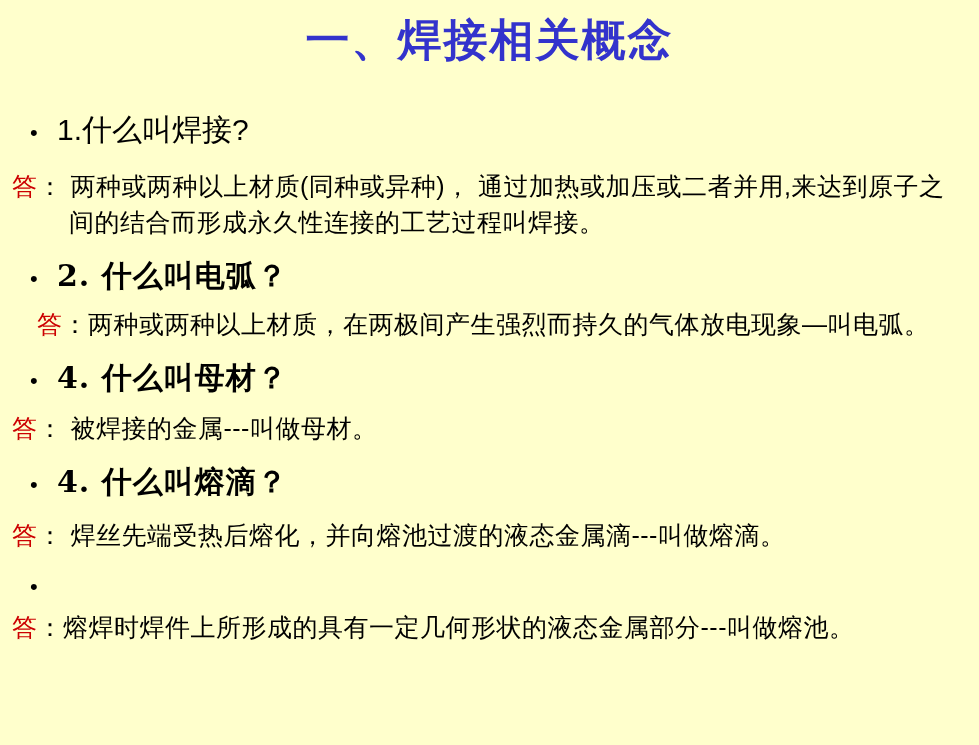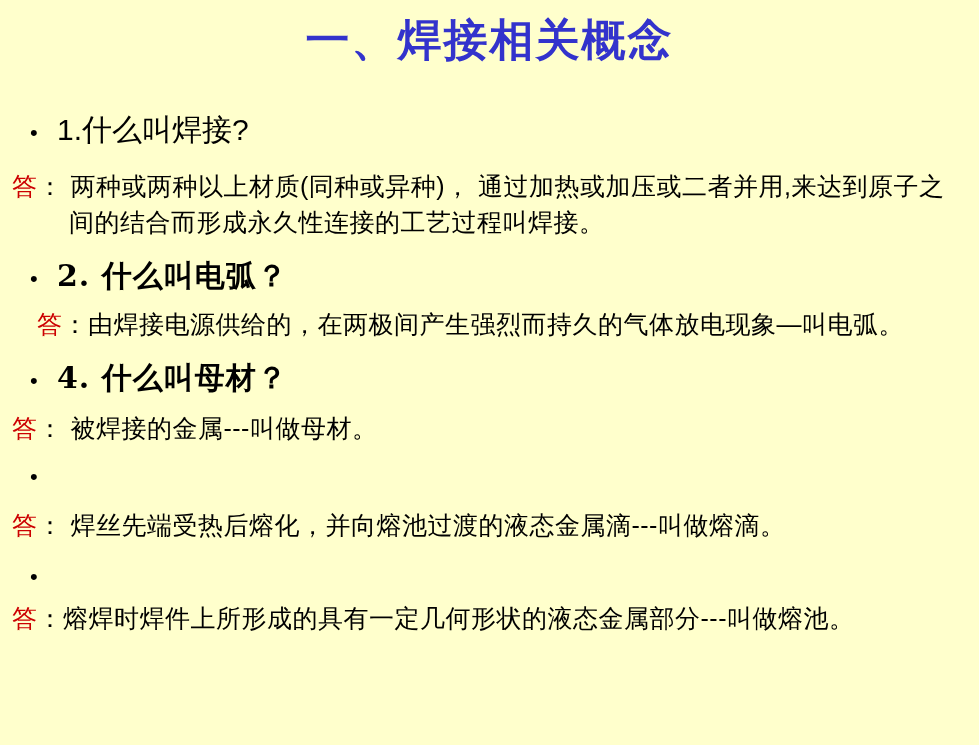--- a/index.html
+++ b/index.html
@@ -90,30 +90,31 @@
   <div class="q-row q-bold mt-q1">
     <span class="bullet">•</span>
     <span class="q-text">1.什么叫焊接?</span>
   </div>
   <p class="answer mt-a1"><span class="ans-label">答</span><span class="ans-text">： 两种或两种以上材质(同种或异种)， 通过加热或加压或二者并用,来达到原子之间的结合而形成永久性连接的工艺过程叫焊接。</span></p>
 
   <div class="q-row mt-q2">
     <span class="bullet">•</span>
     <span class="q-text">2. 什么叫电弧？</span>
   </div>
-  <p class="answer a2 mt-a2"><span class="ans-label">答</span><span class="ans-text">：由焊接电源供给的，在两极间产生强烈而持久的气体放电现象—叫电弧。</span></p>
+  <p class="answer a2 mt-a2"><span class="ans-label">答</span><span class="ans-text">：两种或两种以上材质，在两极间产生强烈而持久的气体放电现象—叫电弧。</span></p>
 
   <div class="q-row mt-q3">
     <span class="bullet">•</span>
     <span class="q-text">4. 什么叫母材？</span>
   </div>
   <p class="answer mt-a3"><span class="ans-label">答</span><span class="ans-text">： 被焊接的金属---叫做母材。</span></p>
 
   <div class="q-row mt-q4">
     <span class="bullet">•</span>
+    <span class="q-text">4. 什么叫熔滴？</span>
   </div>
   <p class="answer mt-a4"><span class="ans-label">答</span><span class="ans-text">： 焊丝先端受热后熔化，并向熔池过渡的液态金属滴---叫做熔滴。</span></p>
 
   <div class="q-row mt-q5">
     <span class="bullet">•</span>
   </div>
   <p class="answer mt-a5"><span class="ans-label">答</span><span class="ans-text">：熔焊时焊件上所形成的具有一定几何形状的液态金属部分---叫做熔池。</span></p>
 
 </div>
 

